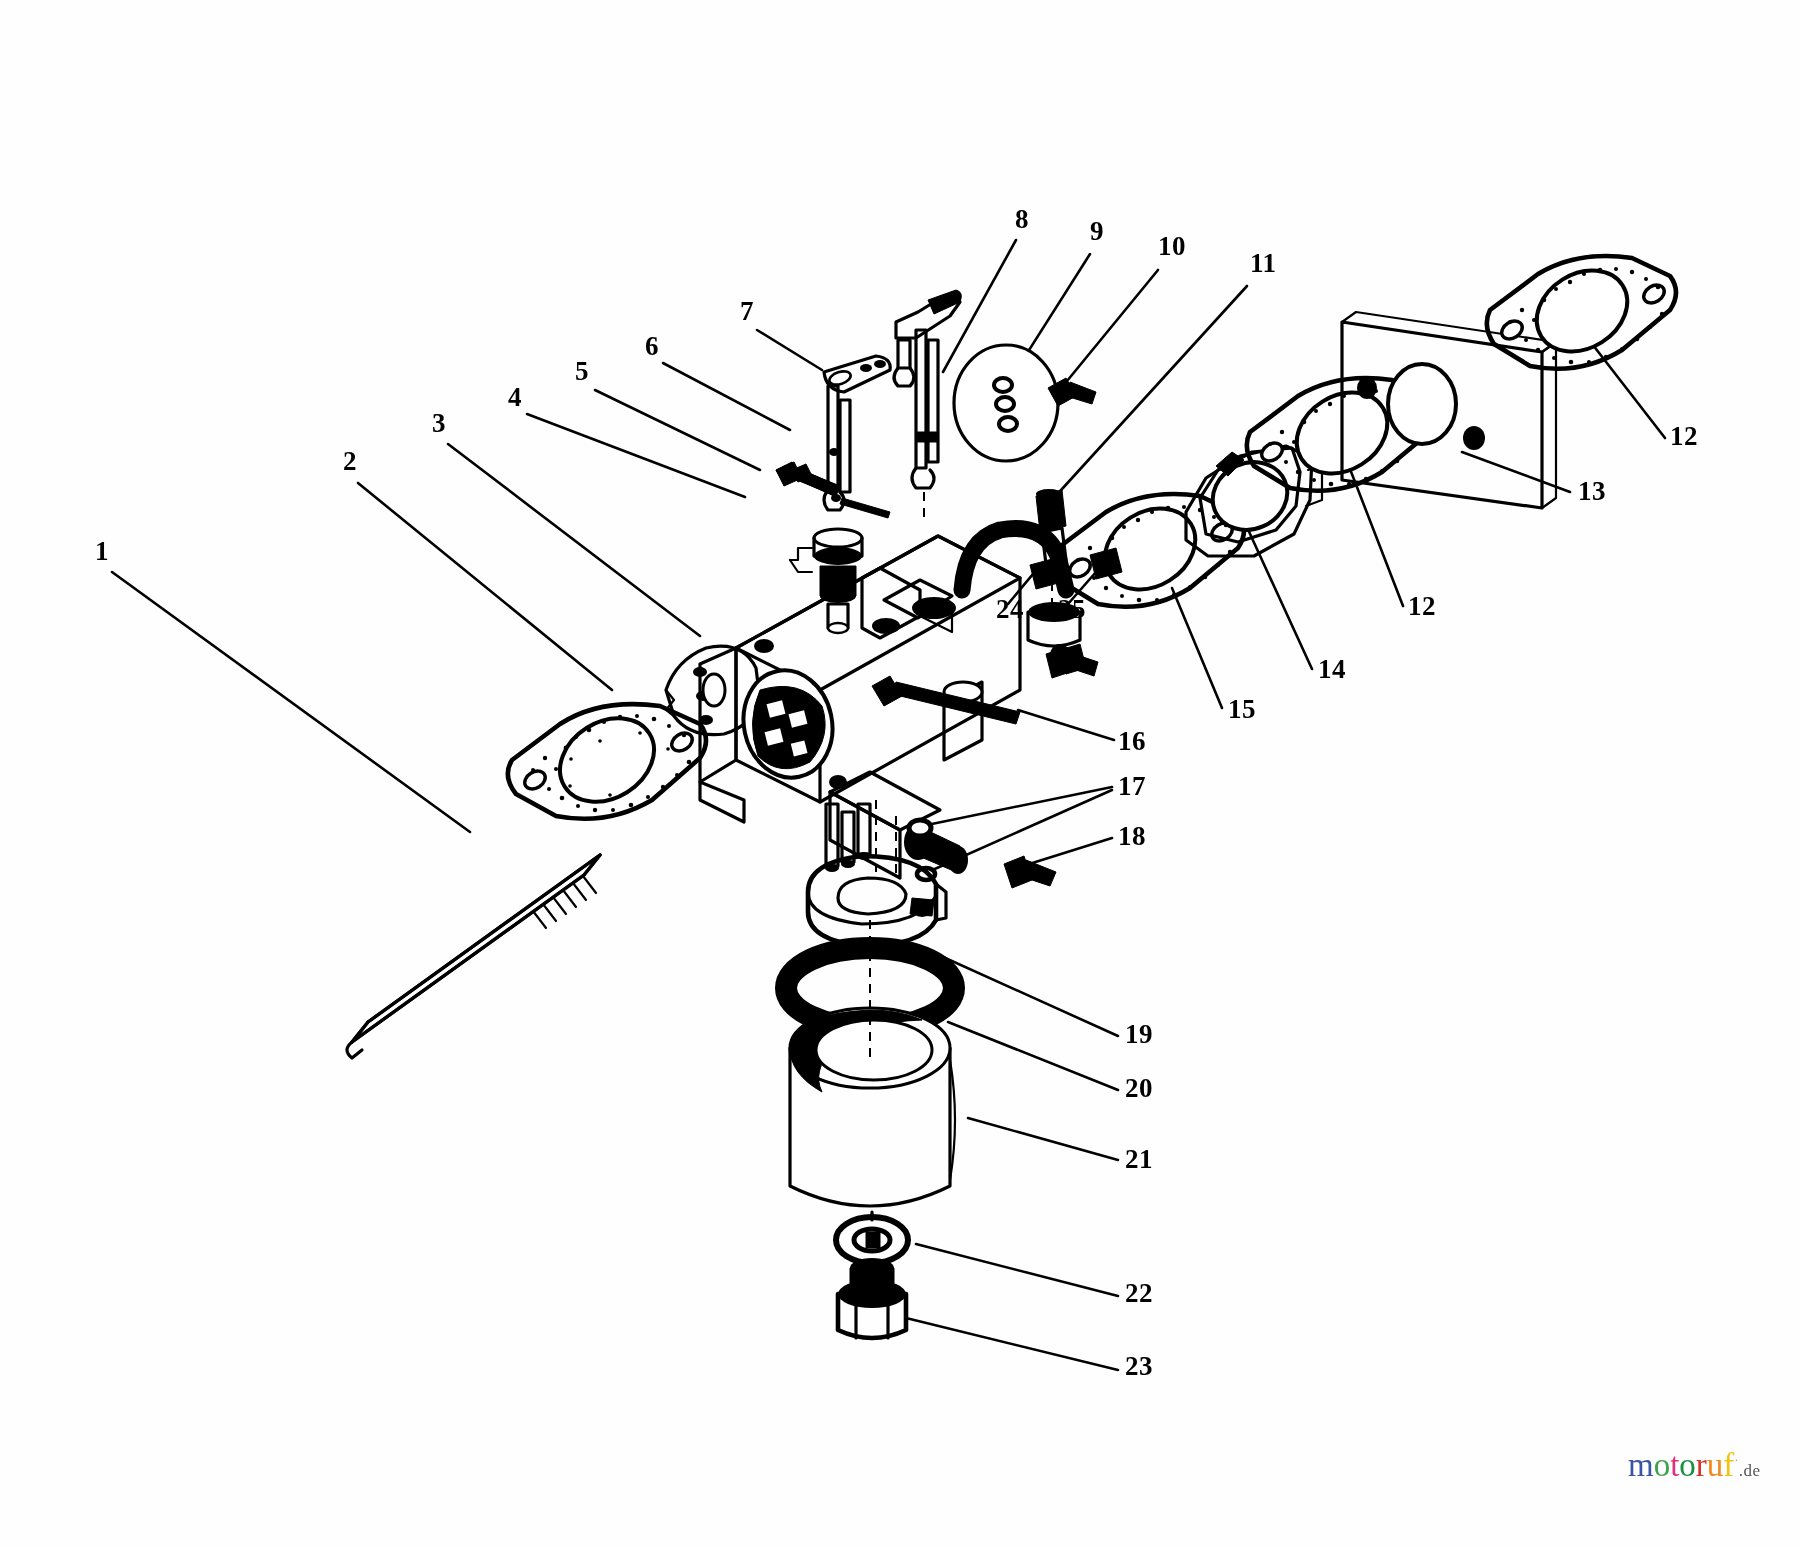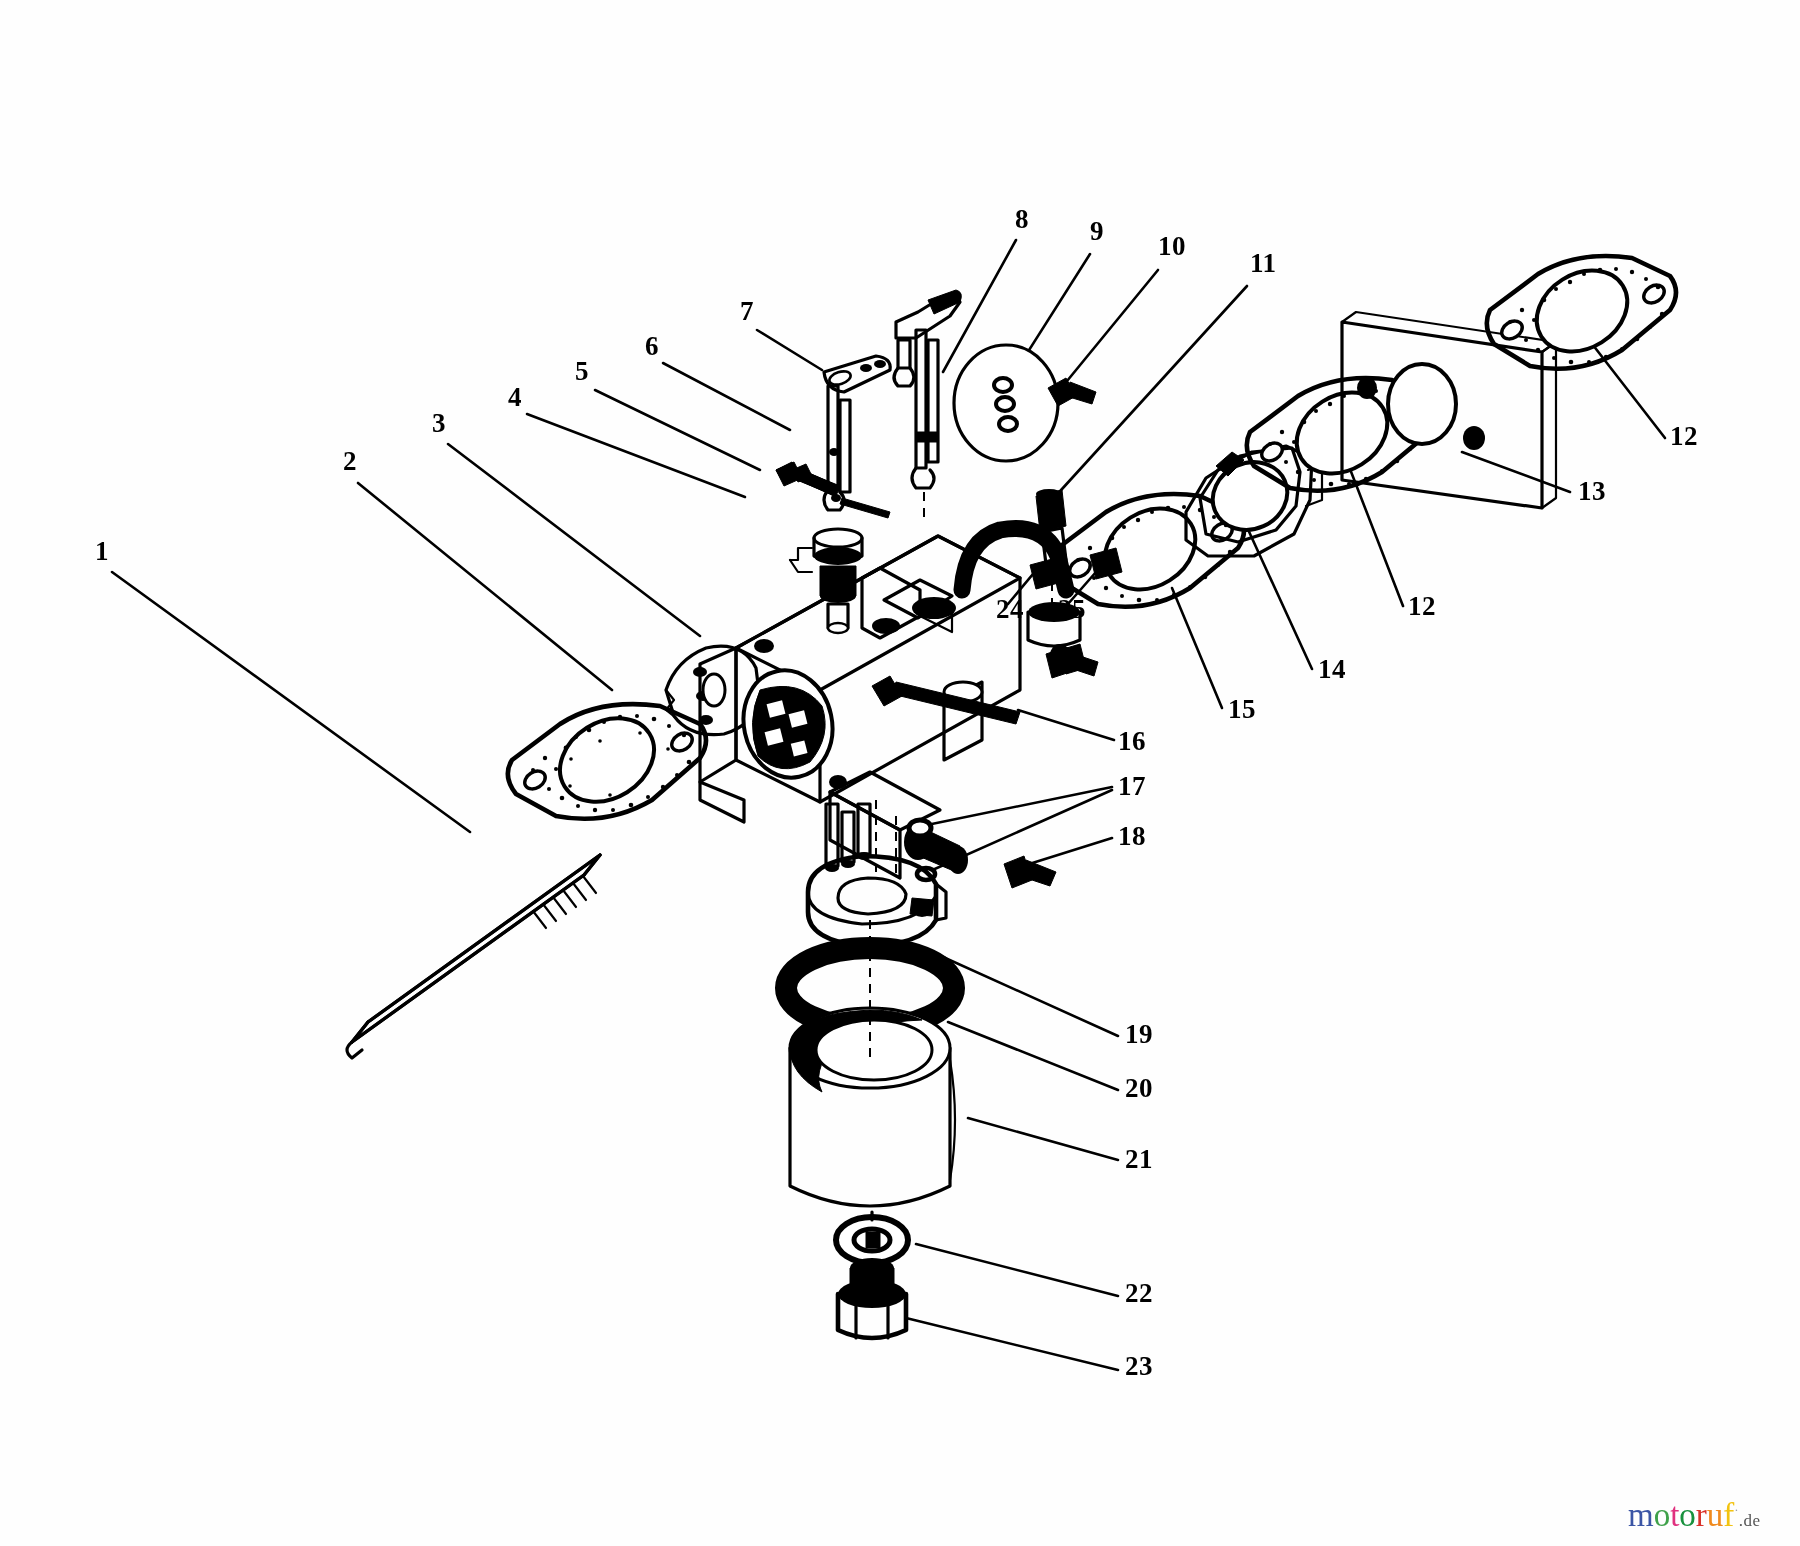--- a/index.html
+++ b/index.html
@@ -20,21 +20,21 @@
   }
   .leader{stroke:#000;stroke-width:2.6;fill:none;stroke-linecap:round;}
   .ln{stroke:#000;fill:none;stroke-linecap:round;stroke-linejoin:round;}
   .lw1{stroke-width:2.2;}
   .lw2{stroke-width:3.2;}
   .lw3{stroke-width:4.6;}
   .fillblk{fill:#000;stroke:#000;}
   .nofill{fill:none;}
   .dashln{stroke:#000;stroke-width:2;fill:none;stroke-dasharray:9 7;}
   #watermark{
-    position:absolute;left:1628px;top:1499px;
+    position:absolute;left:1628px;top:1449px;
     font-family:"Liberation Serif", serif;
     font-size:33px;letter-spacing:0px;white-space:nowrap;
     line-height:1;
   }
   #watermark .wm-suffix{font-size:17px;color:#555;letter-spacing:0.5px;}
   .wm-dot{color:#9aa0a6;font-size:13px;vertical-align:super;}
 </style>
 </head>
 <body>
 

